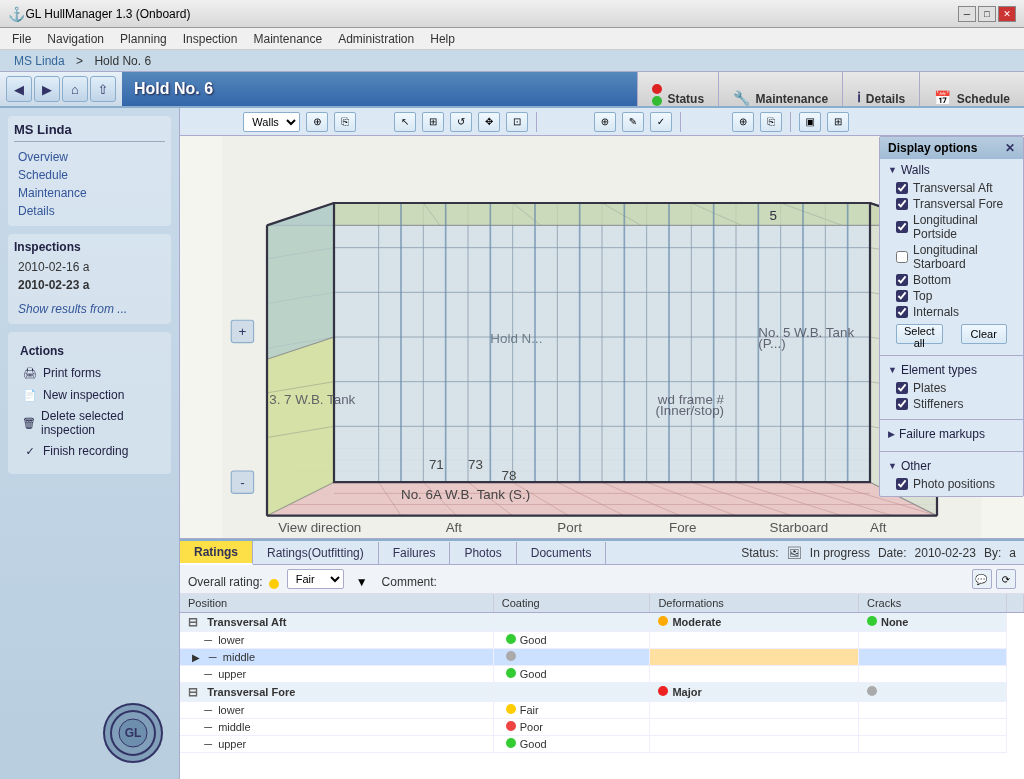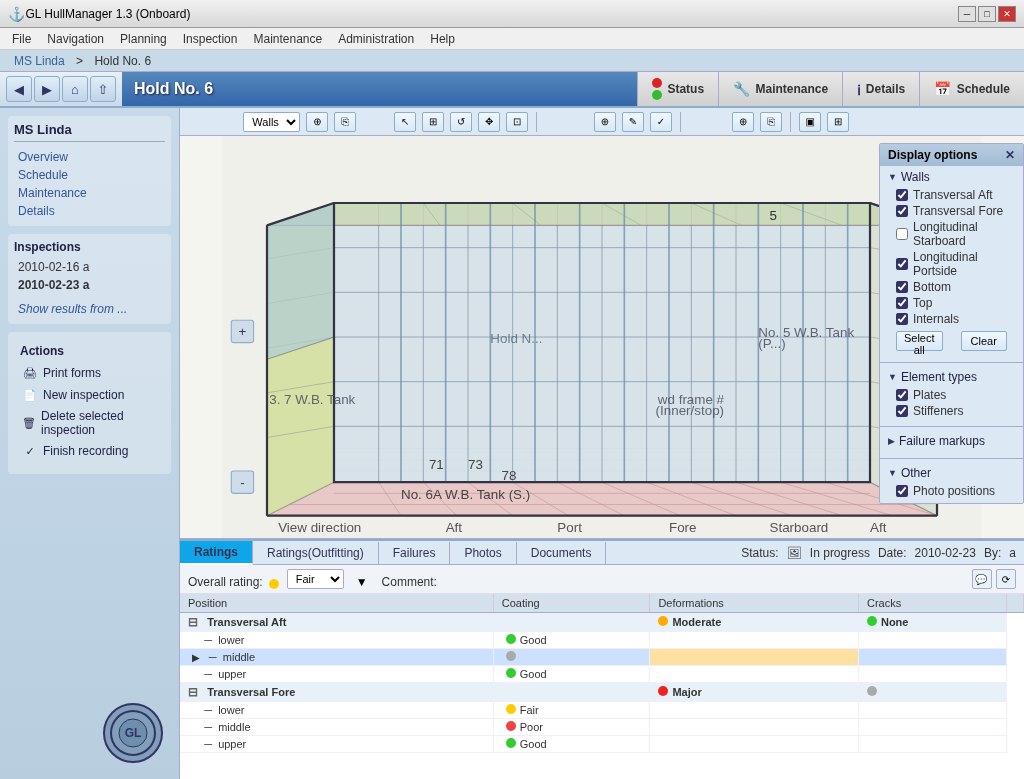--- a/index.html
+++ b/index.html
@@ -19,21 +19,21 @@
     #breadcrumb { background: #c8dae8; height: 22px; display: flex; align-items: center; padding: 0 10px; font-size: 12px; color: #333; border-bottom: 1px solid #aac; }
     #breadcrumb span { margin: 0 4px; }
 
     
     #toolbar { background: linear-gradient(to bottom, #e8f0f8, #ccdae8); height: 36px; display: flex; align-items: center; border-bottom: 2px solid #8aaecc; }
     #nav-arrows { display: flex; gap: 2px; padding: 0 6px; }
     .nav-btn { width: 26px; height: 26px; background: linear-gradient(to bottom, #e0eef8, #c0d4e8); border: 1px solid #8aaecc; border-radius: 3px; display: flex; align-items: center; justify-content: center; cursor: pointer; font-size: 13px; color: #336; }
     #page-title-bar { flex: 1; display: flex; align-items: center; background: linear-gradient(to bottom, #5588bb, #3366aa); height: 100%; padding: 0 12px; }
     #page-title-bar h1 { color: white; font-size: 16px; font-weight: bold; text-shadow: 1px 1px 2px #224; }
     #top-tabs { display: flex; height: 100%; margin-left: auto; }
-    .top-tab { display: flex; align-items: center; padding: 0 14px; cursor: pointer; font-size: 12px; font-weight: bold; border-left: 1px solid #aac; gap: 5px; }
+    .top-tab { display: flex; align-items: flex-end; padding: 0 14px; cursor: pointer; font-size: 12px; font-weight: bold; border-left: 1px solid #aac; gap: 5px; }
     .top-tab.status { background: linear-gradient(to bottom, #e8e8e8, #d0d0d0); color: #333; }
     .top-tab.maintenance { background: linear-gradient(to bottom, #e8e8e8, #d0d0d0); color: #333; }
     .top-tab.details { background: linear-gradient(to bottom, #e8e8e8, #d0d0d0); color: #333; }
     .top-tab.schedule { background: linear-gradient(to bottom, #e8e8e8, #d0d0d0); color: #333; }
     .dot-red { width: 10px; height: 10px; border-radius: 50%; background: #dd2222; display: inline-block; }
     .dot-green { width: 10px; height: 10px; border-radius: 50%; background: #33bb33; display: inline-block; }
 
     
     #main { display: flex; height: calc(779px - 108px); }
 
@@ -60,37 +60,37 @@
     .view-label { color: #333; font-size: 12px; margin-top: 44px; }
     .view-select { height: 20px; border: 1px solid #8aaecc; background: white; font-size: 11px; padding: 0 4px; border-radius: 2px; }
     .view-btn { width: 22px; height: 20px; background: linear-gradient(to bottom, #f0f8ff, #d8e8f4); border: 1px solid #8aaecc; border-radius: 2px; display: flex; align-items: center; justify-content: center; cursor: pointer; font-size: 10px; }
     .separator { width: 1px; height: 20px; background: #aac; margin: 0 2px; }
 
     
     #view-3d { flex: 1; background: #f5f5f0; position: relative; overflow: hidden; border-bottom: 1px solid #aac; min-height: 0; }
     #view-direction { position: absolute; top: 8px; right: 10px; font-size: 11px; color: #555; font-style: italic; }
 
     
-    #display-options { position: absolute; right: 0; top: 7px; width: 145px; background: #dce8f4; border: 1px solid #aac; border-radius: 2px; z-index: 10; }
+    #display-options { position: absolute; right: 0; top: 0; width: 145px; background: #dce8f4; border: 1px solid #aac; border-radius: 2px; z-index: 10; }
     #display-options-header { background: linear-gradient(to bottom, #b8cce0, #a0bcd4); padding: 4px 8px; display: flex; align-items: center; justify-content: space-between; font-weight: bold; font-size: 12px; }
     #display-options-close { cursor: pointer; font-size: 12px; color: #336; }
     .dopt-section { padding: 4px 8px; }
     .dopt-section-title { display: flex; align-items: center; gap: 4px; font-size: 12px; color: #224; margin-bottom: 3px; cursor: pointer; }
     .dopt-arrow { font-size: 9px; color: #336; }
     .dopt-item { display: flex; align-items: center; gap: 5px; padding: 1px 8px; font-size: 11px; color: #333; }
     .dopt-checkbox { width: 12px; height: 12px; accent-color: #336; }
     .dopt-btns { display: flex; gap: 18px; padding: 4px 8px; }
     .dopt-btn { flex: 1; height: 20px; background: linear-gradient(to bottom, #f0f8ff, #d8e8f4); border: 1px solid #8aaecc; border-radius: 2px; cursor: pointer; font-size: 11px; }
     .dopt-divider { height: 1px; background: #aac; margin: 3px 0; }
 
     
     #bottom-panel { height: 240px; background: white; border-top: 2px solid #8aaecc; flex-shrink: 0; display: flex; flex-direction: column; }
     #bottom-tabs { display: flex; background: #dce8f4; border-bottom: 1px solid #aac; align-items: center; }
     .btab { padding: 4px 14px; cursor: pointer; border-right: 1px solid #aac; font-size: 12px; color: #335; }
-    .btab.active { background: #0ea5e9; font-weight: bold; border-bottom: 2px solid white; margin-bottom: -1px; }
+    .btab.active { background: #fde047; font-weight: bold; border-bottom: 2px solid white; margin-bottom: -1px; }
     #bottom-status { margin-left: auto; display: flex; align-items: center; gap: 8px; padding: 0 8px; font-size: 11px; color: #333; }
     #ratings-toolbar { display: flex; align-items: flex-end; padding: 4px 8px; border-bottom: 1px solid #dde; gap: 6px; background: #f0f4f8; }
     .rating-label { font-size: 12px; color: #333; }
     .rating-select { height: 20px; border: 1px solid #aac; padding: 0 4px; font-size: 11px; background: white; border-radius: 2px; }
     .comment-label { font-size: 12px; color: #333; }
     .ratings-icons { margin-left: auto; display: flex; gap: 4px; }
     .rat-icon { width: 20px; height: 20px; background: #e8f0f8; border: 1px solid #aac; border-radius: 2px; display: flex; align-items: center; justify-content: center; cursor: pointer; font-size: 10px; }
 
     
     #ratings-table { flex: 1; overflow-y: auto; }
@@ -408,26 +408,26 @@
           </div>
           <div class="dopt-item">
             <input type="checkbox" class="dopt-checkbox" checked="" style="">
             <span>Transversal Aft</span>
           </div>
           <div class="dopt-item">
             <input type="checkbox" class="dopt-checkbox" checked="" style="">
             <span>Transversal Fore</span>
           </div>
           <div class="dopt-item">
+            <input type="checkbox" class="dopt-checkbox" checked="" style="">
+            <span>Longitudinal Portside</span>
+          </div>
+          <div class="dopt-item">
             <input type="checkbox" class="dopt-checkbox" style="">
             <span>Longitudinal Starboard</span>
-          </div>
-          <div class="dopt-item">
-            <input type="checkbox" class="dopt-checkbox" checked="" style="">
-            <span>Longitudinal Portside</span>
           </div>
           <div class="dopt-item">
             <input type="checkbox" class="dopt-checkbox" checked="" style="">
             <span>Bottom</span>
           </div>
           <div class="dopt-item">
             <input type="checkbox" class="dopt-checkbox" checked="" style="">
             <span>Top</span>
           </div>
           <div class="dopt-item">

